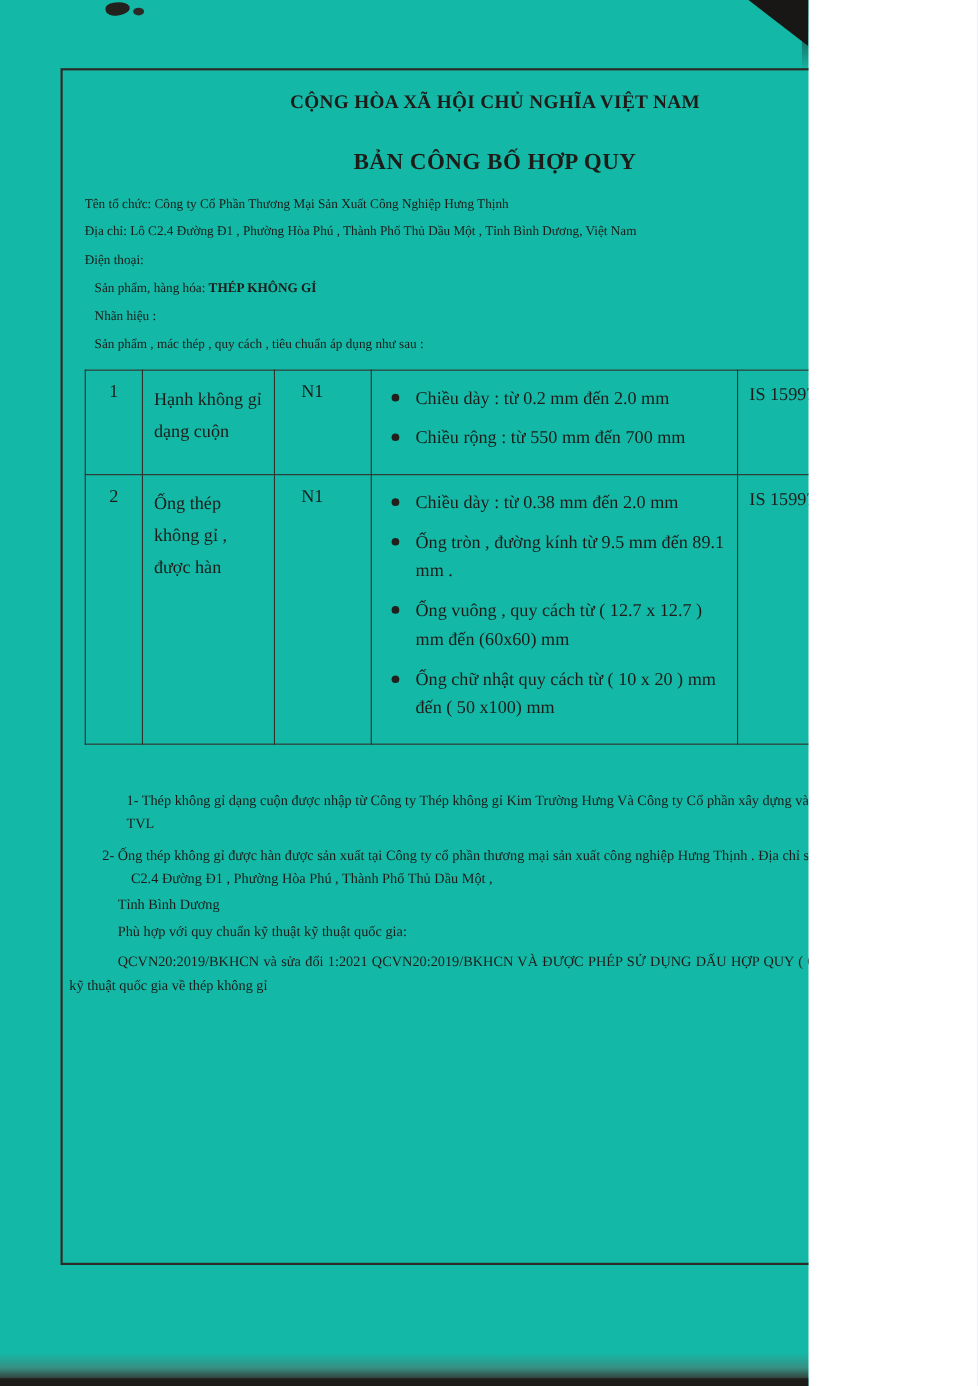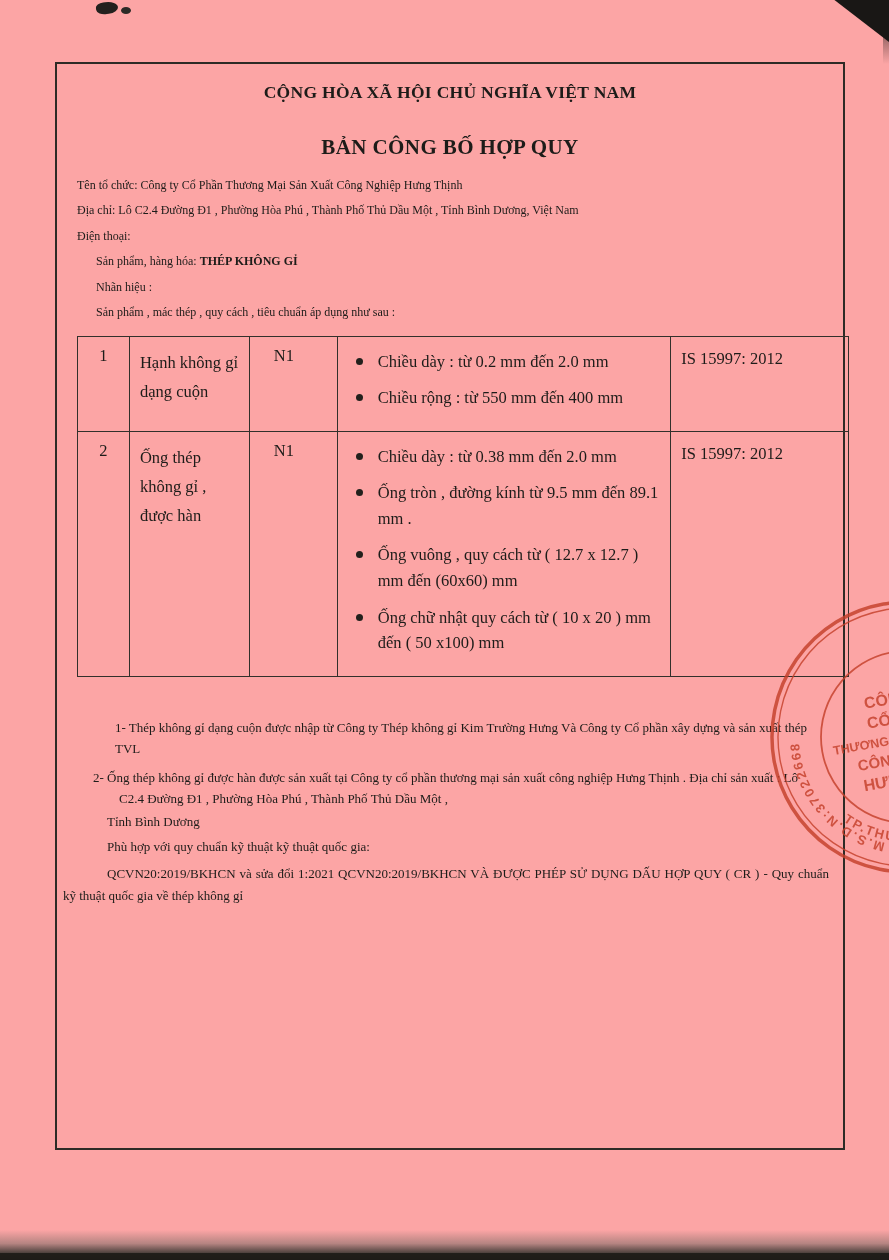--- a/index.html
+++ b/index.html
@@ -4,23 +4,23 @@
 <style>
   * { margin: 0; padding: 0; box-sizing: border-box; }
   html, body { width: 889px; }
   body {
     font-family: "Liberation Serif", "DejaVu Serif", serif;
     color: #1d1c19;
     background: #ffffff;
   }
   .page {
     position: relative;
-    width: 889px;
+    width: 735px;
     height: 1260px;
-    background: #fca5a5;
+    background: #14b8a6;
     overflow: hidden;
   }
 
   
   .mark-a { position:absolute; left:96px; top:2px; width:22px; height:12px; background:#23211e; border-radius:40% 60% 50% 50%; transform:rotate(-8deg); }
   .mark-b { position:absolute; left:121px; top:7px; width:10px; height:7px; background:#2c2a26; border-radius:50%; }
   .corner-tr { position:absolute; right:0; top:0; width:62px; height:42px; background:#191715; clip-path: polygon(100% 0, 12% 0, 100% 100%); }
   .edge-tr { position:absolute; right:0; top:0; width:6px; height:64px; background:linear-gradient(to bottom, #191715, rgba(25,23,21,0)); }
   .bottom-band { position:absolute; left:0; bottom:0; width:100%; height:30px;
     background: linear-gradient(to bottom, rgba(110,106,100,0) 0%, rgba(96,92,86,0.45) 45%, rgba(52,50,46,0.9) 78%, #26241f 100%); }
@@ -35,21 +35,21 @@
 
   .center { text-align:center; }
   .nat-title { font-weight:bold; font-size:17.5px; letter-spacing:.3px; margin-top:2px; }
   .motto { font-weight:bold; font-size:16.5px; margin-top:5px; }
   .motto span { text-decoration: underline; text-underline-offset: 4px; }
   .doc-title { font-weight:bold; font-size:21px; letter-spacing:.4px; margin-top:32px; }
   .doc-number { font-size:17px; margin-top:13px; }
 
   .para { font-size:12px; line-height:1.62; margin-top:6px; }
   .first-para { margin-top:16px; }
-  .indent-sm { margin-left:19px; }
+  .indent-sm { margin-left:9px; }
   .bold { font-weight:bold; }
 
   
   table.spec {
     width: 772px;
     margin: 13px auto 0 auto;
     border-collapse: collapse;
     font-size: 16.5px;
   }
   table.spec th, table.spec td {
@@ -113,21 +113,21 @@
           <col class="c-tc">
         </colgroup>
       <tbody>
       <tr>
         <td class="cell-stt">1</td>
         <td class="cell-product">Hạnh không gỉ dạng cuộn</td>
         <td class="cell-grade">N1</td>
         <td>
           <ul class="specs">
             <li>Chiều dày : từ 0.2 mm đến 2.0 mm</li>
-            <li>Chiều rộng : từ 550 mm đến 400 mm</li>
+            <li>Chiều rộng : từ 550 mm đến 700 mm</li>
           </ul>
         </td>
         <td class="cell-standard">IS 15997: 2012</td>
       </tr>
       <tr>
         <td class="cell-stt">2</td>
         <td class="cell-product">Ống thép không gỉ , được hàn</td>
         <td class="cell-grade">N1</td>
         <td>
           <ul class="specs">

